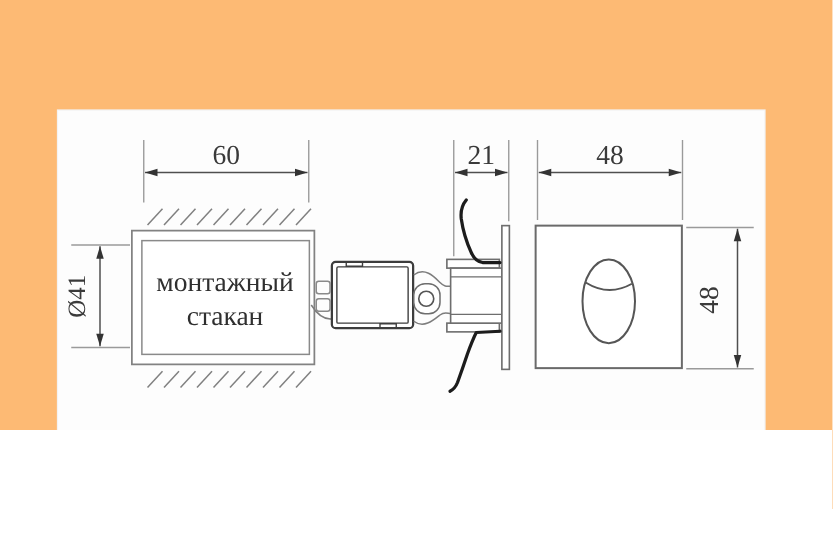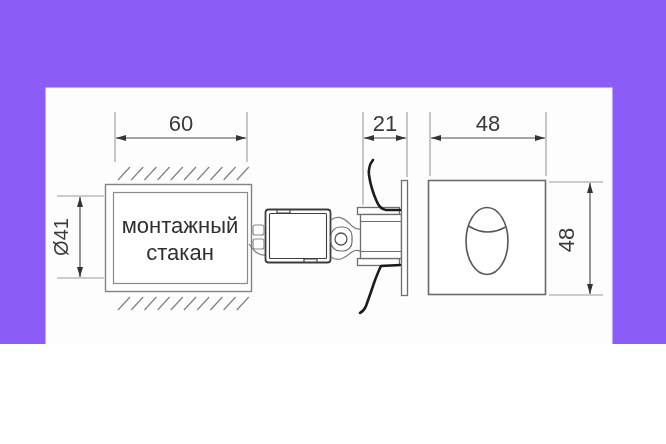--- a/index.html
+++ b/index.html
@@ -1,18 +1,18 @@
 <!DOCTYPE html>
 <html><head>
 <meta charset="utf-8">
 <style>
   html,body{margin:0;padding:0;background:#ffffff;}
   .stage{
-    position:relative;width:666px;height:344px;background:#8b5cf6;overflow:hidden;
-    font-family:Liberation Sans, sans-serif;
+    position:relative;width:666px;height:344px;background:#fdba74;overflow:hidden;
+    font-family:Liberation Serif, serif;
   }
   svg{display:block;}
   .panel{fill:#fdfdfd;stroke:#f3f3f3;stroke-width:1;}
   .outline{fill:#ffffff;stroke:#828282;stroke-width:1.4;}
   .outline-thin{fill:none;stroke:#8a8a8a;stroke-width:1.2;}
   .extline{stroke:#9a9a9a;stroke-width:1.1;fill:none;}
   .dimline{stroke:#4f4f4f;stroke-width:1.2;fill:none;}
   .arrow{fill:#333333;stroke:none;}
   .dimtext{font-size:22px;fill:#3a3a3a;}
   .dimtext-sm{font-size:20px;fill:#3a3a3a;}

